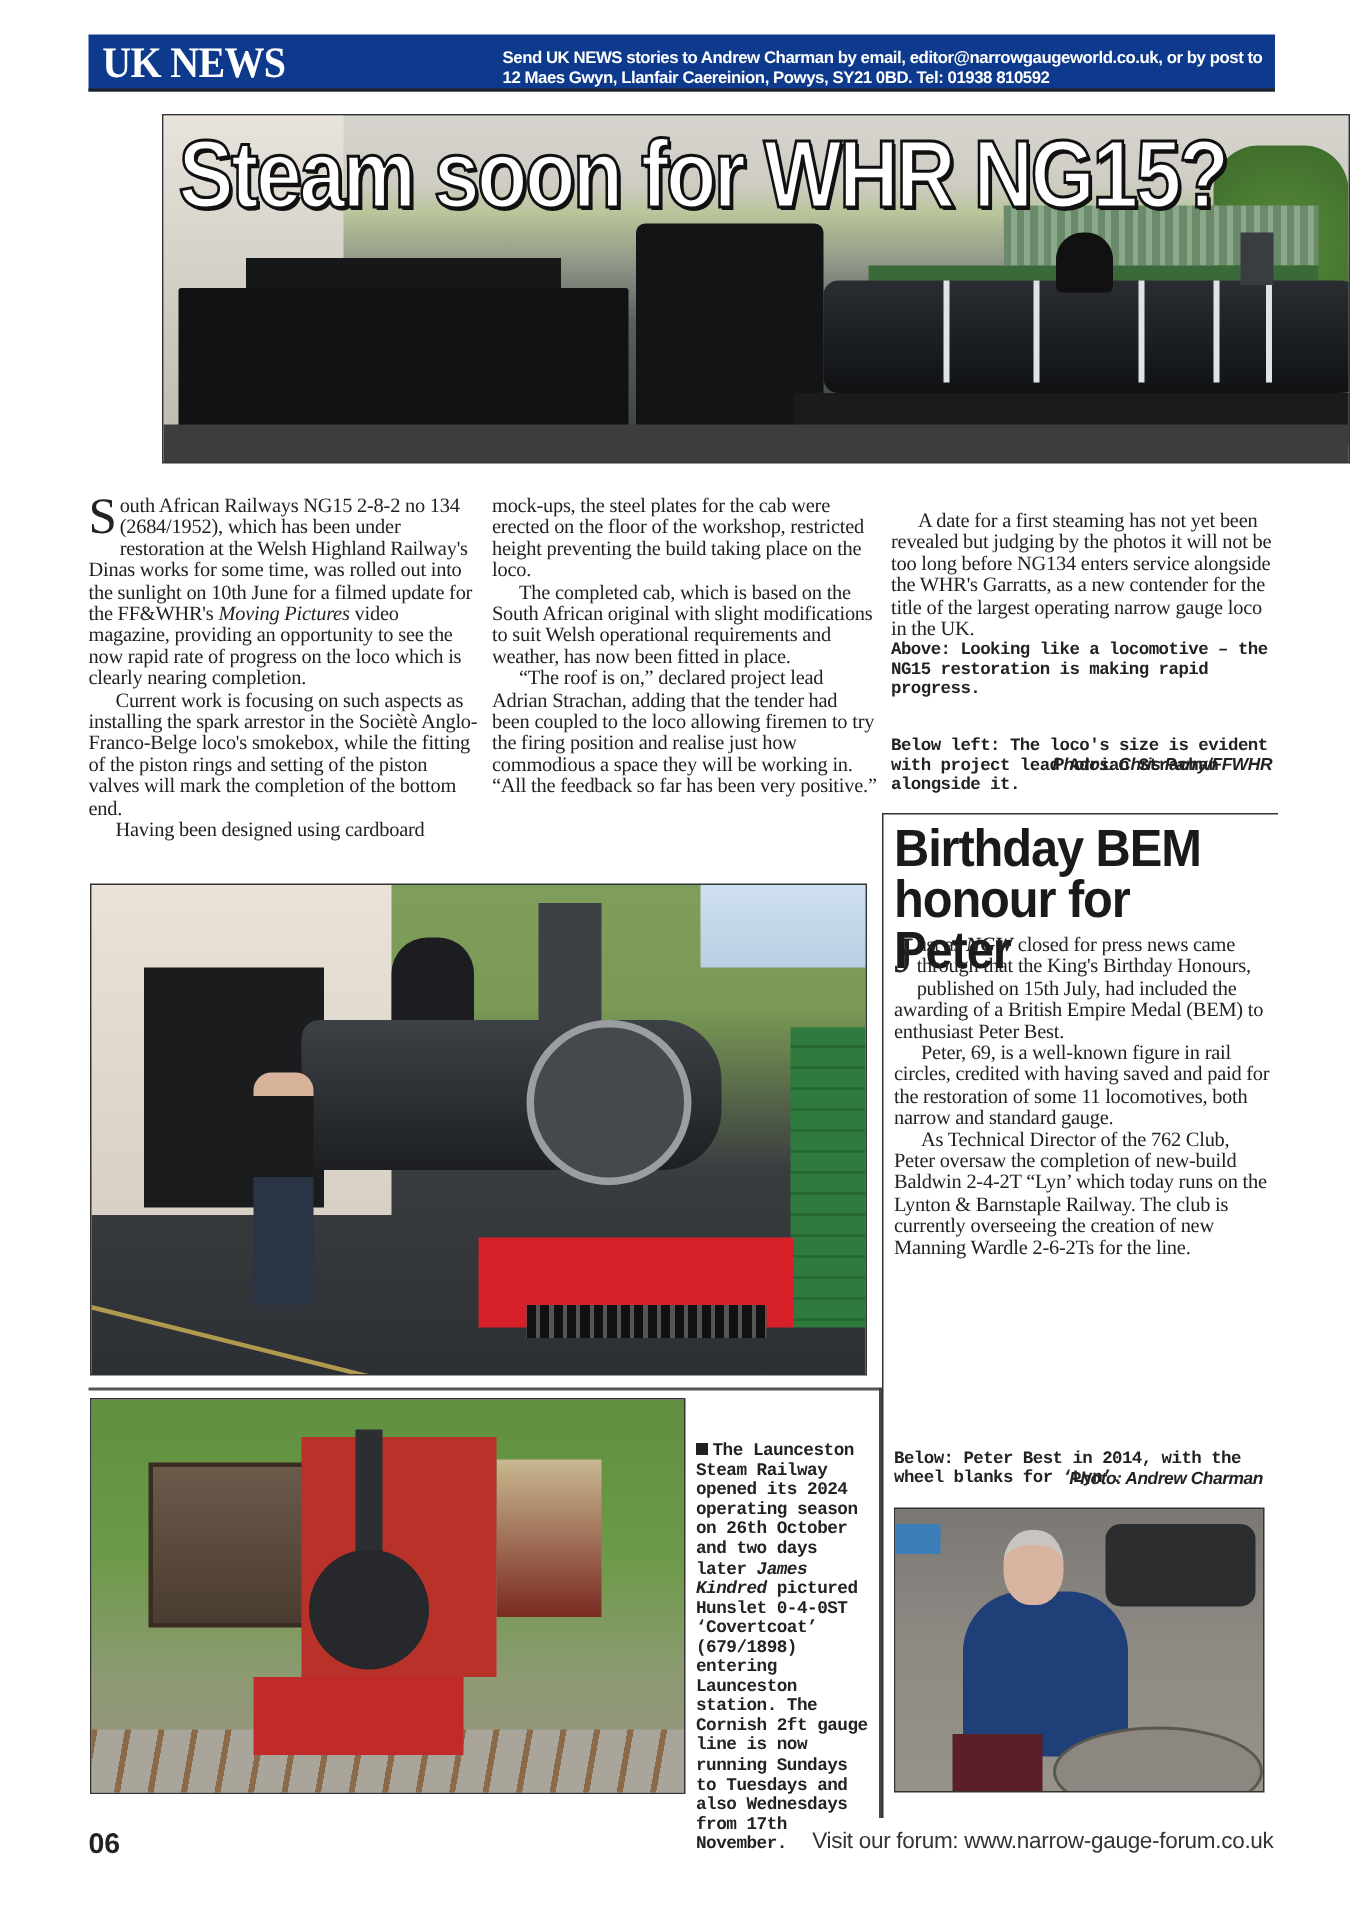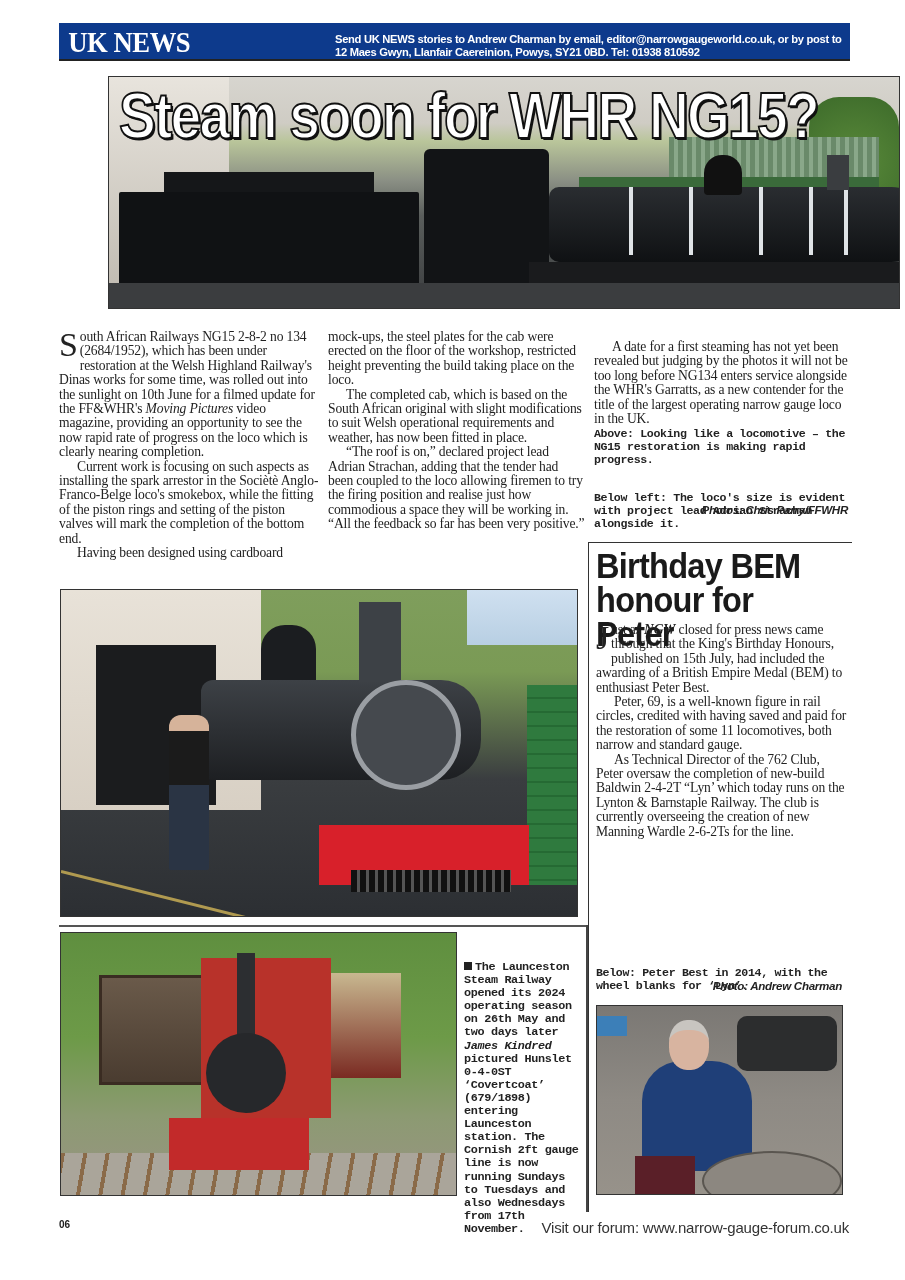--- a/index.html
+++ b/index.html
@@ -133,21 +133,21 @@
   }
   .peter .truck { position:absolute; left:140px; top:10px; width:100px; height:55px; background:#2c2d2e; border-radius: 10px; }
   .peter .blue { position:absolute; left:0; top:10px; width:30px; height:20px; background:#3c7fb8; }
   .peter .torso { position:absolute; left:45px; top:55px; width:110px; height:110px; background:#1f3f78; border-radius: 40px 40px 10px 10px; }
   .peter .head { position:absolute; left:72px; top:14px; width:40px; height:50px; background:#d8b4a0; border-radius: 45%; border-top: 10px solid #c8c5c0; }
   .peter .wheel { position:absolute; left:105px; top:145px; width:140px; height:60px; border-radius:50%; background:#8c8780; border:2px solid #5a5650; }
   .peter .legs { position:absolute; left:38px; top:150px; width:60px; height:40px; background:#5a1f28; }
 
   .footer-page {
     position: absolute; left: 59px; top: 1219px; font-family: "Liberation Sans", sans-serif;
-    font-weight: bold; font-size: 10px; color: #222;
+    font-weight: bold; font-size: 19px; color: #222;
   }
   .footer-forum {
     position: absolute; right: 56px; top: 1219px; font-family: "Liberation Sans", sans-serif;
     font-size: 15px; color: #333; letter-spacing: -0.2px;
   }
   em { font-style: italic; }
   strong.ngw { font-weight: bold; font-style: italic; }
 </style>
 </head>
 <body>
@@ -230,21 +230,21 @@
 <div class="photo loco3" title="Hunslet 0-4-0ST Covertcoat entering Launceston station">
   <div class="tram"></div>
     <div class="coach"></div>
     <div class="body"></div>
   <div class="chimney"></div>
     <div class="smokebox"></div>
     <div class="track"></div>
     <div class="buffer"></div>
 </div>
 <div class="caption launceston-caption">
-  <span class="bullet"></span><span>The Launceston Steam Railway opened its 2024 operating season on 26th May and two days later </span><em>James Kindred</em><span> pictured Hunslet 0-4-0ST ‘Covertcoat’ (679/1898) entering Launceston station. The Cornish 2ft gauge line is now running Sundays to Tuesdays and also Wednesdays from 17th November.</span>
+  <span class="bullet"></span><span>The Launceston Steam Railway opened its 2024 operating season on 26th October and two days later </span><em>James Kindred</em><span> pictured Hunslet 0-4-0ST ‘Covertcoat’ (679/1898) entering Launceston station. The Cornish 2ft gauge line is now running Sundays to Tuesdays and also Wednesdays from 17th November.</span>
 </div>
 
 <div class="photo peter" title="Peter Best kneeling beside wheel blanks">
   <div class="blue"></div>
     <div class="truck"></div>
     <div class="torso"></div>
     <div class="head"></div>
   <div class="legs"></div>
     <div class="wheel"></div>
 </div>

